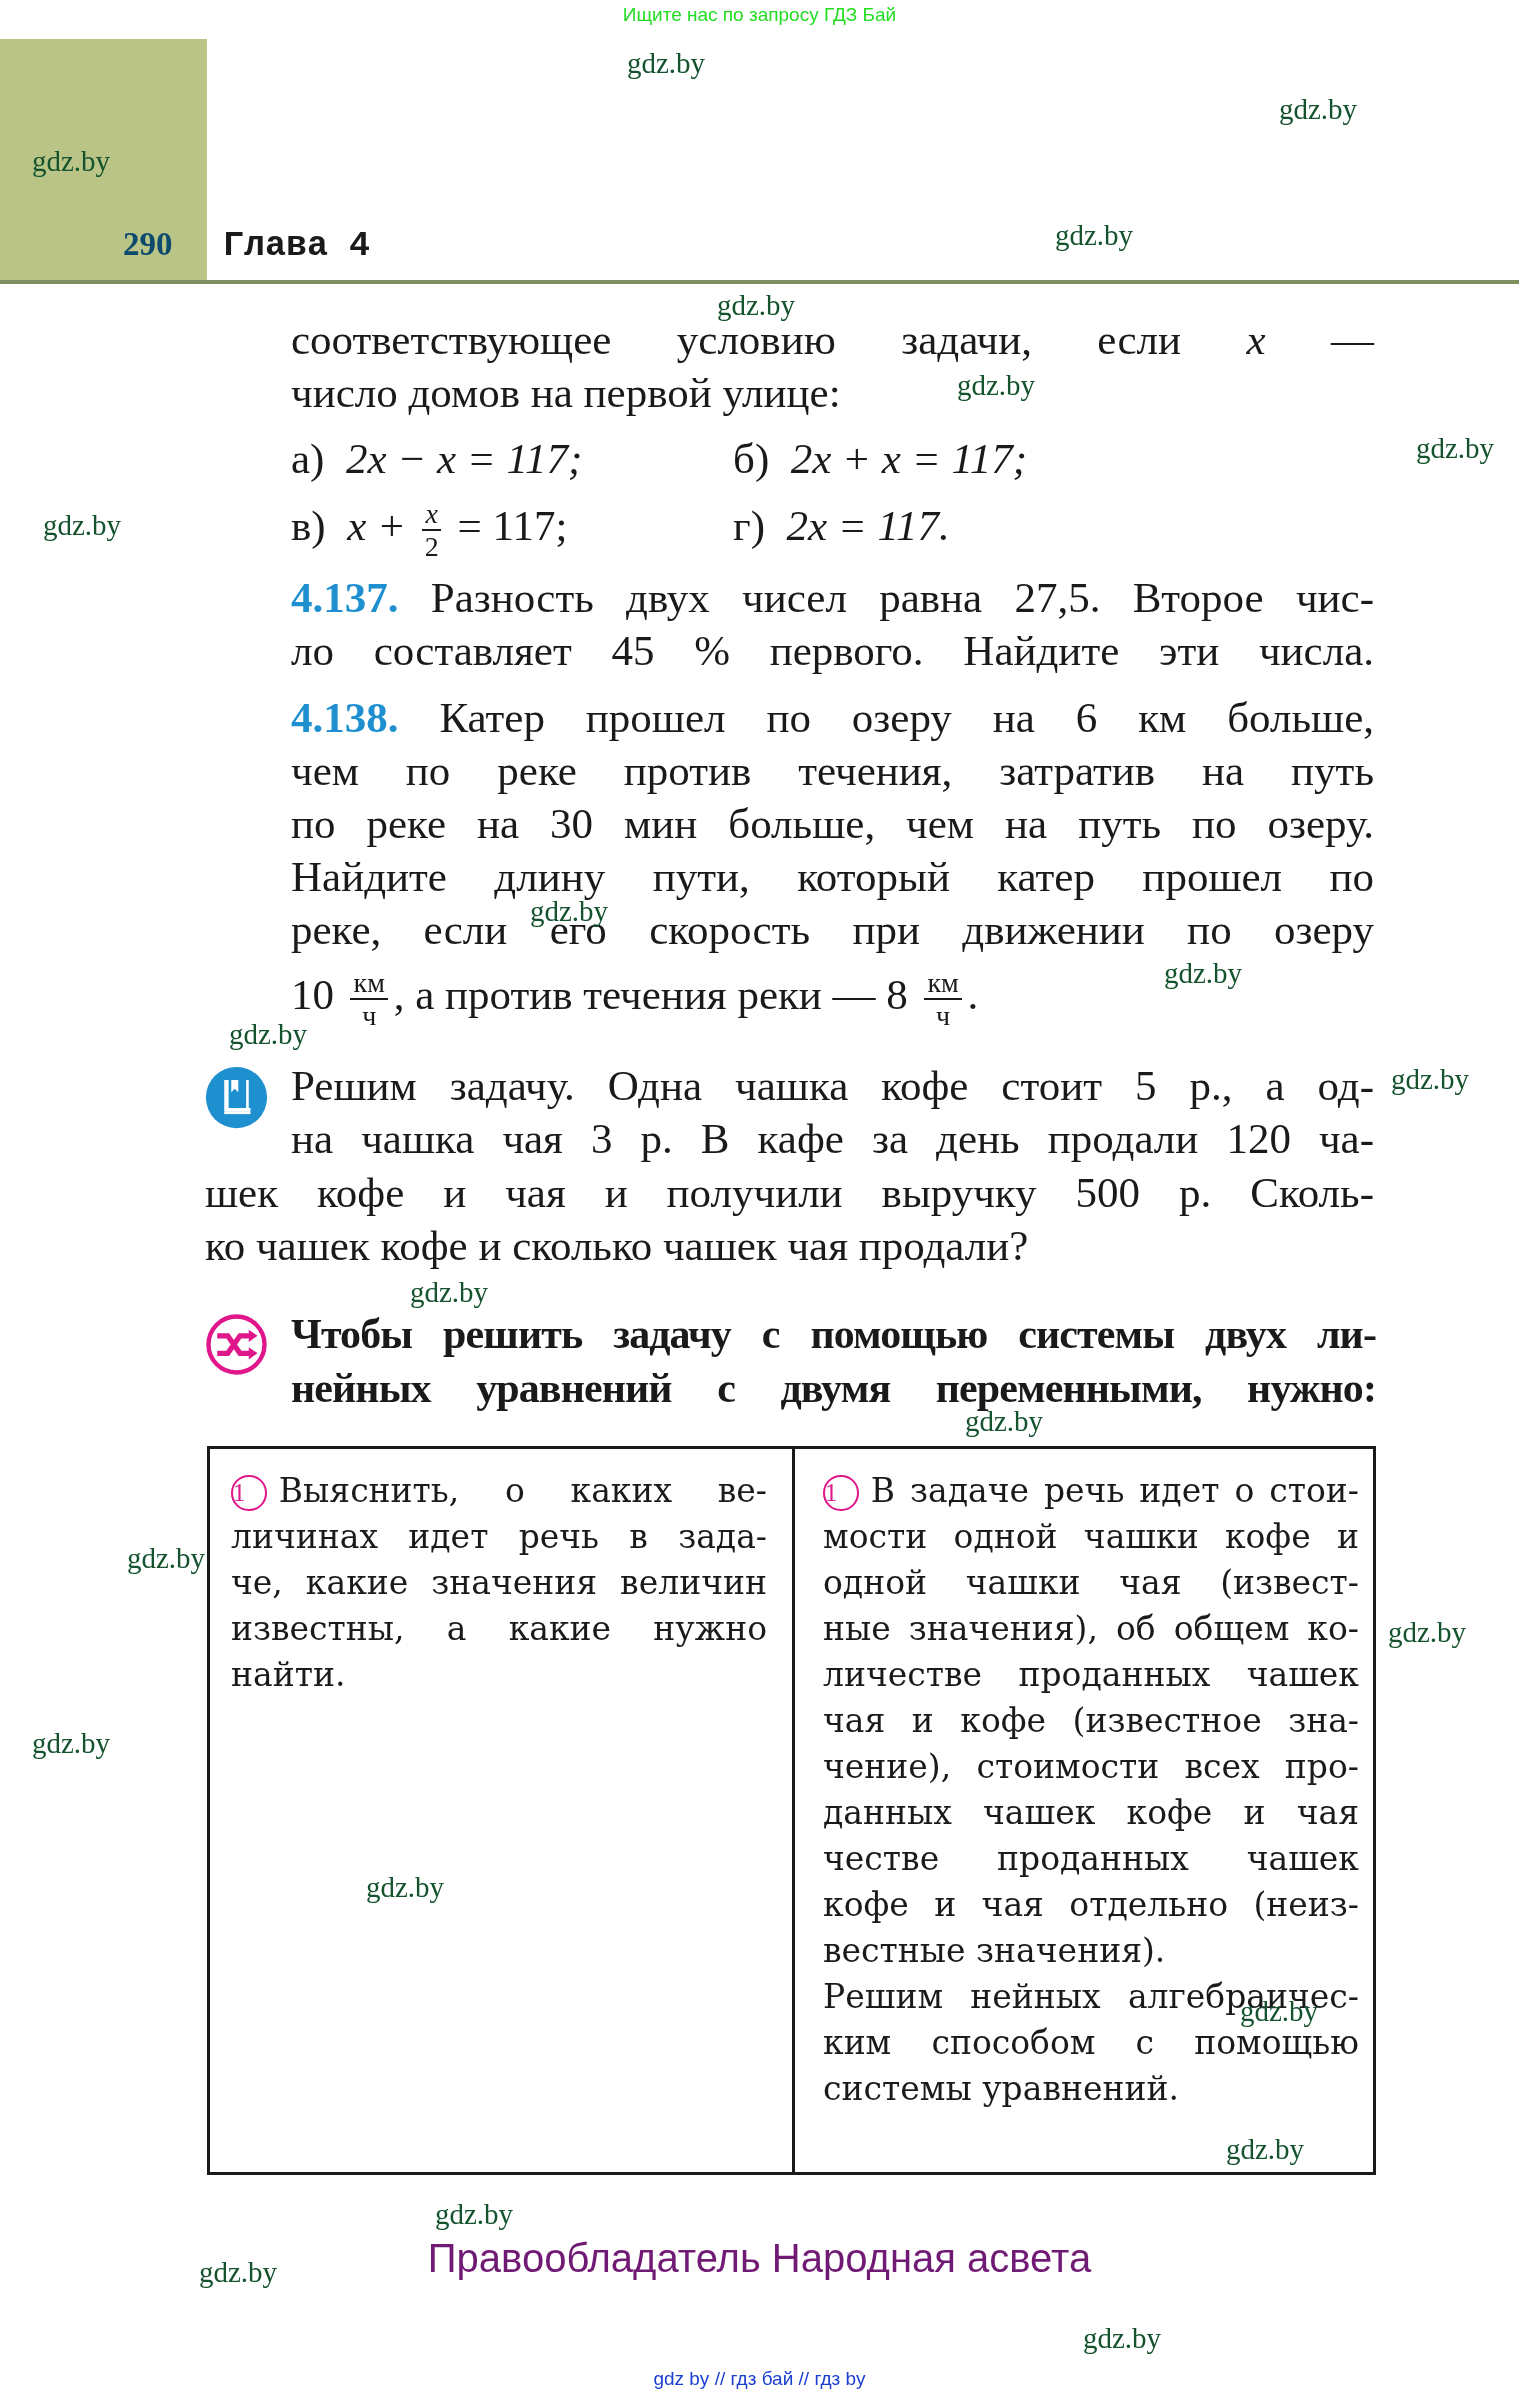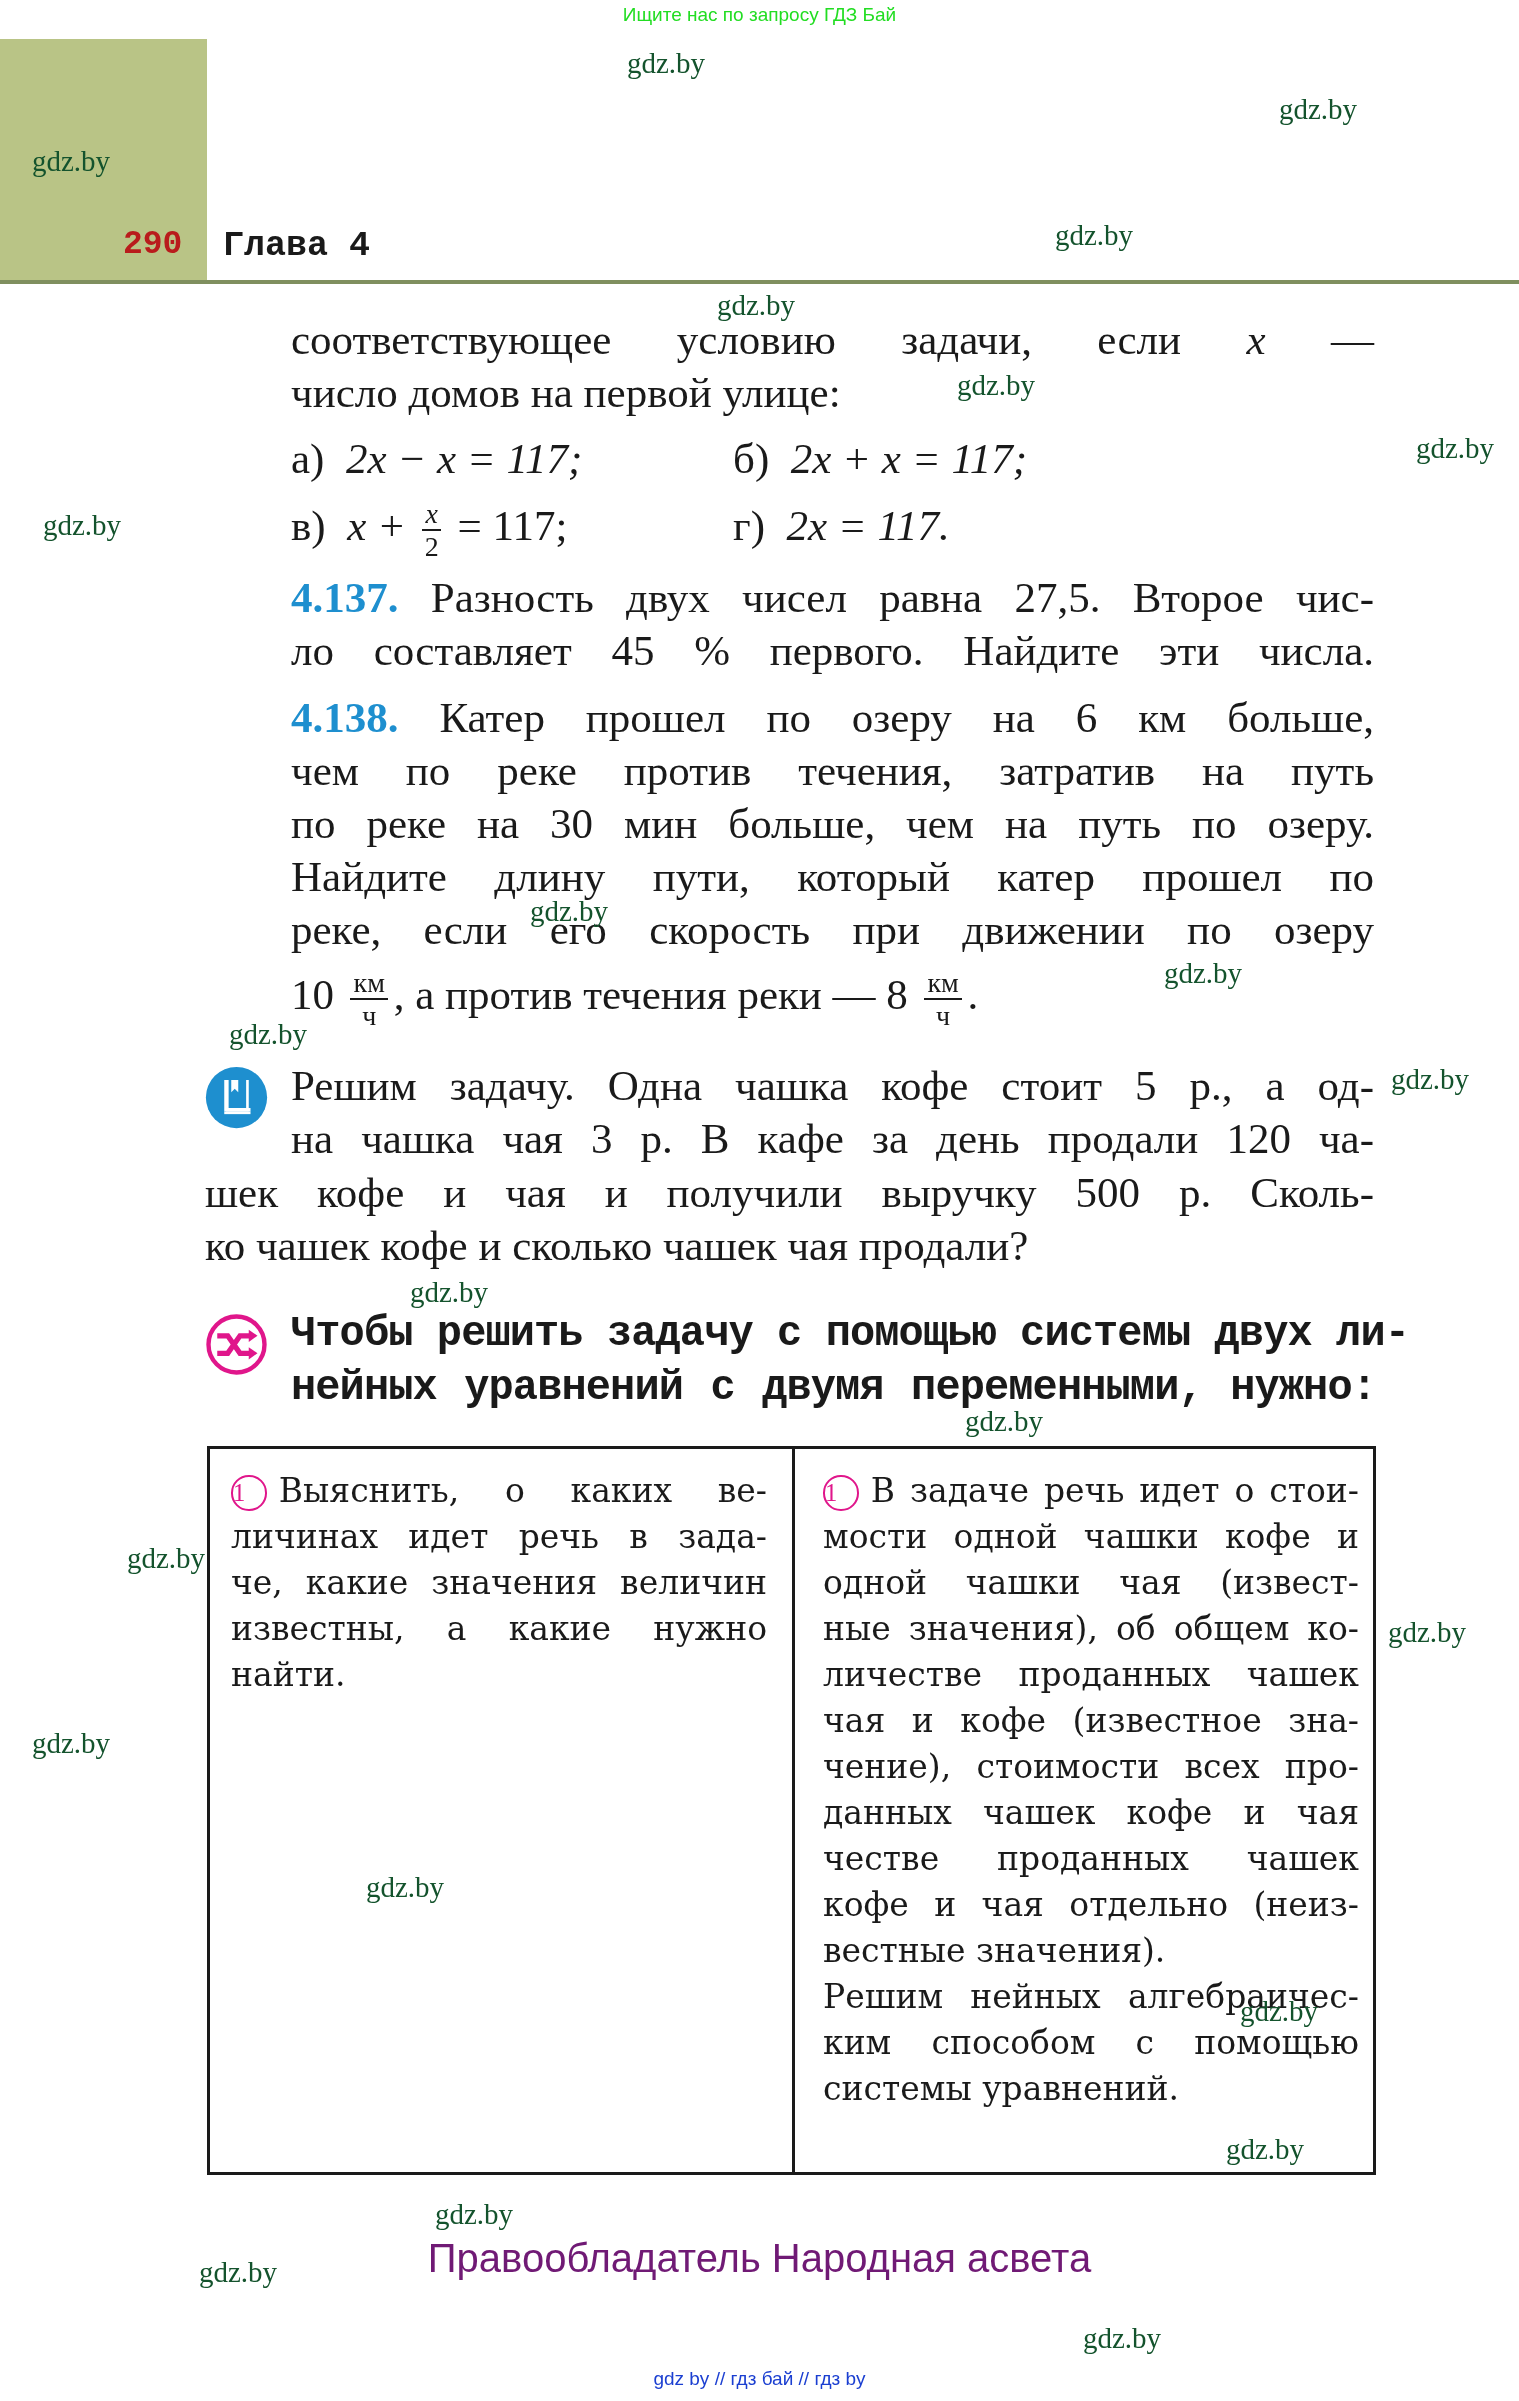--- a/index.html
+++ b/index.html
@@ -3,33 +3,33 @@
 <meta charset="utf-8">
 <style>
   html, body { margin:0; padding:0; }
   body { width:1519px; height:2401px; position:relative; background:#ffffff; overflow:hidden;
          font-family:"DejaVu Serif", "Liberation Serif", serif; color:#1a1a1a; }
   .abs { position:absolute; }
   .topbanner { left:0; width:1519px; top:3.5px; text-align:center; font-family:"Liberation Sans", sans-serif;
                font-size:19px; color:#22dd22; }
   .greenblock { left:0; top:39px; width:207px; height:243px; background:#b9c486; }
   .hline { left:0; top:280px; width:1519px; height:3.5px; background:#7f8f5f; }
-  .pagenum { left:123px; top:226px; font-family:Liberation Mono, monospace; font-weight:bold; font-size:33px; color:#b91c1c; }
+  .pagenum { left:123px; top:226px; font-family:Liberation Serif, serif; font-weight:bold; font-size:33px; color:#0c4a6e; }
   .chapter { left:223px; top:226px; font-family:Liberation Mono, monospace; font-weight:bold; font-size:35px; color:#1a1a1a; }
   .wm { font-family:Liberation Serif, serif; font-size:29px; color:#14532d; }
   .body { left:291px; width:1083px; font-family:"Liberation Serif", serif; font-size:43px; line-height:53px; color:#1a1a1a; }
   .line { display:block; text-align:justify; text-align-last:justify; white-space:nowrap; }
   .line.last { text-align-last:left; }
   .num { color:#1e8fcf; font-weight:bold; }
   .it { font-style:italic; }
   .eqrow { display:flex; font-size:43px; line-height:67px; }
   .eqcol { width:442px; }
   .frac { display:inline-flex; flex-direction:column; align-items:center; vertical-align:middle; font-size:28px; line-height:31.5px; margin:0 5.3px; }
   .frac .n { border-bottom:2.6px solid #1a1a1a; padding:0 3.5px; }
-  .heading { font-family:Liberation Mono, monospace; font-weight:bold; font-size:42px; line-height:54px; letter-spacing:-0.9px; }
+  .heading { font-family:Liberation Serif, serif; font-weight:bold; font-size:42px; line-height:54px; letter-spacing:-0.9px; }
   .table { left:207px; top:1446px; width:1169px; height:729px; border:3.5px solid #1a1a1a; box-sizing:border-box; }
   .table .divider { position:absolute; left:582px; top:0; bottom:0; width:2.6px; background:#1a1a1a; }
   .cell { position:absolute; top:19px; font-family:"DejaVu Serif", serif; font-size:33px; line-height:46px; color:#1a1a1a; }
   .cell .line { text-align:justify; }
   .circnum { display:inline-block; width:31.5px; height:31.5px; border:2.6px solid #e0168b; border-radius:50%; color:#e0168b;
              font-size:24.5px; line-height:31.5px; text-align:center; vertical-align:middle; margin-right:12.3px; box-sizing:content-box; font-family:"Liberation Serif", serif; }
   .rights { left:0; width:1519px; top:2236px; text-align:center; font-family:"Liberation Sans", sans-serif; font-size:40px; color:#701a75; }
   .footer { left:0; width:1519px; top:2368px; text-align:center; font-family:"Liberation Sans", sans-serif; font-size:19px; color:#1b3fd1; }
 </style>
 </head>

